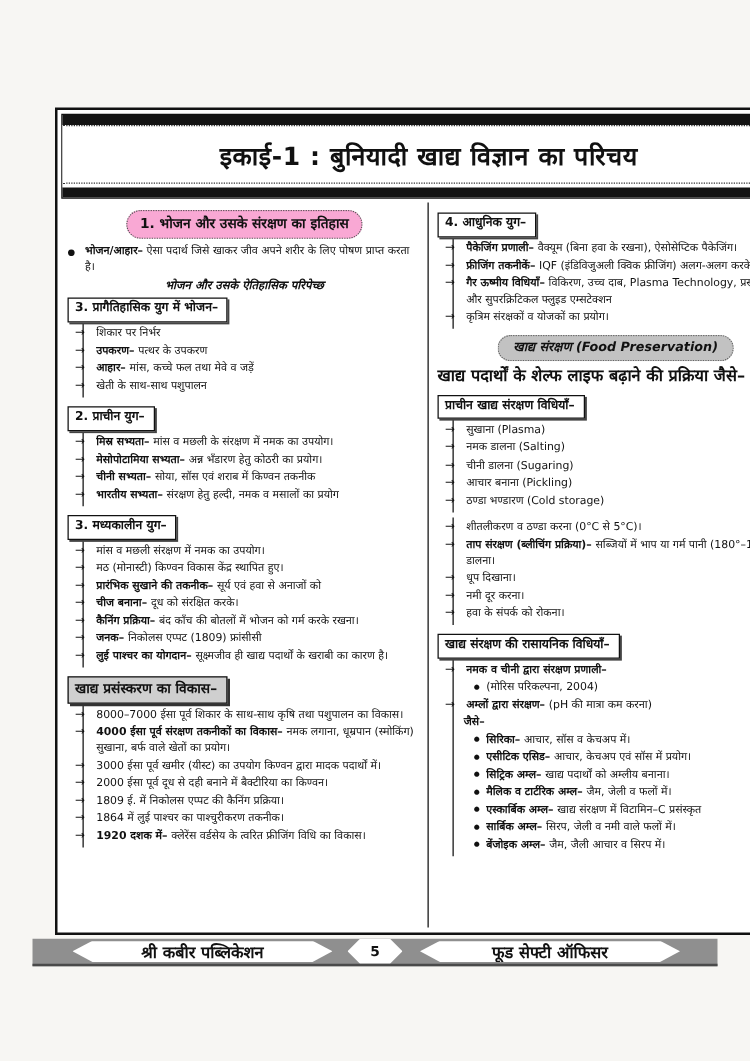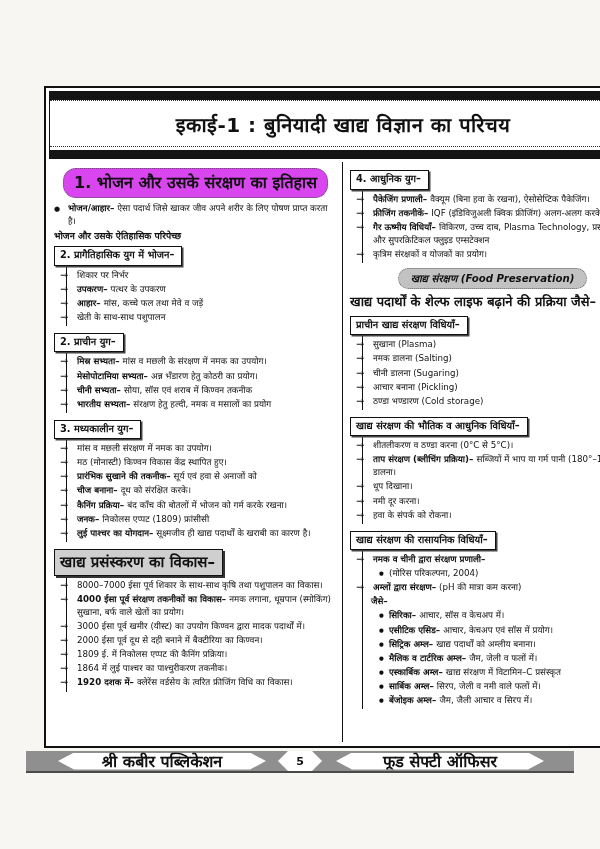--- a/index.html
+++ b/index.html
@@ -22,70 +22,70 @@
     text-align:center;font-weight:bold;font-size:20px;
     padding:7px 2px 8px 2px;letter-spacing:.5px;background:#fff;
   }
   
   .columns{display:flex;align-items:stretch;height:580px;}
   .col{box-sizing:border-box;overflow:hidden;font-size:8.7px;line-height:1.5;}
   .col-left{width:50%;border-right:1.4px solid #111;padding:5px 5px 0 8px;}
   .col-right{width:50%;padding:5px 5px 0 7px;}
   
   .pill{
-    background:#d946ef;border:1.2px dotted #555;border-radius:13px;
-    font-weight:bold;font-size:16px;text-align:right;
+    background:#f9a8d4;border:1.2px dotted #555;border-radius:13px;
+    font-weight:bold;font-size:11px;text-align:right;
     width:fit-content;margin:1px auto 4px auto;padding:2px 10px;
   }
   .bubble{
     background:#c2c2c2;border:1.2px dotted #666;border-radius:14px;
     font-weight:bold;font-size:10.2px;text-align:center;
     width:fit-content;margin:5px auto 3px auto;padding:2px 12px;font-style:italic;
   }
   .hdr{
     display:inline-block;border:1.3px solid #111;background:#fff;
     font-weight:bold;font-size:9.8px;padding:1px 7px 2px 5px;
     box-shadow:1.5px 1.5px 0 #444;margin:3px 0 0 0;
   }
-  .hdr.shaded{background:#cfcfcf;font-size:15px;box-shadow:2px 2px 0 #333;}
+  .hdr.shaded{background:#cfcfcf;font-size:11px;box-shadow:2px 2px 0 #333;}
   .section{margin-bottom:2px;}
   
   .items{border-left:1.2px solid #111;margin:1px 0 4px 12px;padding:2px 0 1px 0;}
   .item{display:flex;align-items:flex-start;margin:0 0 1px 0;}
   .item .mk{flex:0 0 17px;margin-left:-7px;text-align:left;}
   .item.m-arrow .mk{font-size:9.5px;line-height:1.35;}
   .item.m-bullet .mk{flex:0 0 10px;margin-left:16px;font-size:5.5px;line-height:1;padding-top:4px;}
   .item.m-none .mk{flex:0 0 4px;margin-left:4px;}
   .item .tx{flex:1;padding-right:2px;}
   .lead{font-weight:bold;}
   
   .intro{display:flex;margin:2px 0 1px 0;}
   .intro .dot{flex:0 0 14px;font-size:7px;padding-top:2px;}
   .intro .tx{flex:1;}
   
-  .tree-title{text-align:left;font-weight:bold;font-size:9.2px;margin:1px 0 0 0;}
+  .tree-title{text-align:center;font-weight:bold;font-size:9.2px;margin:1px 0 0 0;font-style:italic;}
   .tree{position:relative;padding-top:9px;margin:0 2px;}
   .stem{position:absolute;left:56%;top:0;width:1.2px;height:9px;background:#111;}
   .bar{margin:0 9% 0 4%;border-top:1.2px solid #111;position:relative;height:9px;}
   .tick{position:absolute;top:-1px;width:1.2px;height:9px;background:#111;}
   .t0{left:0;} .t1{left:37%;} .t2{left:67%;} .t3{left:100%;}
   .leaves{display:flex;font-size:8.4px;margin:0 0 3px 0;}
   .leaf{flex:1;text-align:center;white-space:nowrap;}
   .leaf:first-child{flex:1.25;text-align:left;}
   .leaf:last-child{text-align:right;}
   
   .shelf-line{font-weight:bold;font-size:13px;margin:1px 0 1px 0;}
   
   .footer-bar{
     position:absolute;left:26px;top:751px;width:548px;height:20px;
     background:#8f8f8f;border-bottom:2.5px solid #4a4a4a;
   }
   .ribbon{
     position:absolute;top:1.5px;height:17px;background:#fff;
-    font-weight:bold;font-size:16px;display:flex;align-items:center;justify-content:center;
+    font-weight:bold;font-size:13px;display:flex;align-items:center;justify-content:center;
     clip-path:polygon(0 50%,16px 0,calc(100% - 16px) 0,100% 50%,calc(100% - 16px) 100%,16px 100%);
     padding:0 20px;box-sizing:border-box;white-space:nowrap;
   }
   .ribbon-left{left:32px;width:208px;}
   .ribbon-right{right:30px;width:208px;}
   .page-num{
     position:absolute;left:50%;transform:translateX(-50%);top:0;
     width:44px;height:20px;background:#fff;font-weight:bold;font-size:11px;
     display:flex;align-items:center;justify-content:center;
     clip-path:polygon(0 50%,10px 0,calc(100% - 10px) 0,100% 50%,calc(100% - 10px) 100%,10px 100%);
@@ -115,21 +115,21 @@
         <span class="tx">
           <span class="lead">भोजन/आहार–</span>
           <span>ऐसा पदार्थ जिसे खाकर जीव अपने शरीर के लिए पोषण प्राप्त करता है।</span>
         </span>
       </div>
 
       <div class="tree-title">भोजन और उसके ऐतिहासिक परिपेच्छ</div>
 
 
       <div>
-          <div class="section"><div class="hdr box">2. प्रागैतिहासिक युग में भोजन–</div><div class="items">
+          <div class="section"><div class="hdr box">3. प्रागैतिहासिक युग में भोजन–</div><div class="items">
               <div class="item m-arrow">
                 <span class="mk">→</span>
                 <span class="tx">शिकार पर निर्भर</span>
               </div>
               <div class="item m-arrow">
                 <span class="mk">→</span>
                 <span class="tx"><span class="lead">उपकरण– </span>पत्थर के उपकरण</span>
               </div>
               <div class="item m-arrow">
                 <span class="mk">→</span>
@@ -264,21 +264,21 @@
               </div>
               <div class="item m-arrow">
                 <span class="mk">→</span>
                 <span class="tx">आचार बनाना (Pickling)</span>
               </div>
               <div class="item m-arrow">
                 <span class="mk">→</span>
                 <span class="tx">ठण्डा भण्डारण (Cold storage)</span>
               </div>
             </div></div>
-          <div class="section"><div class="hdr box big">खाद्य संरक्षण की भौतिक व आधुनिक विधियाँ–</div><div class="items">
+          <div class="section"><div class="items">
               <div class="item m-arrow">
                 <span class="mk">→</span>
                 <span class="tx">शीतलीकरण व ठण्डा करना (0°C से 5°C)।</span>
               </div>
               <div class="item m-arrow">
                 <span class="mk">→</span>
                 <span class="tx"><span class="lead">ताप संरक्षण (ब्लीचिंग प्रक्रिया)– </span>सब्जियों में भाप या गर्म पानी (180°–190F) डालना।</span>
               </div>
               <div class="item m-arrow">
                 <span class="mk">→</span>

